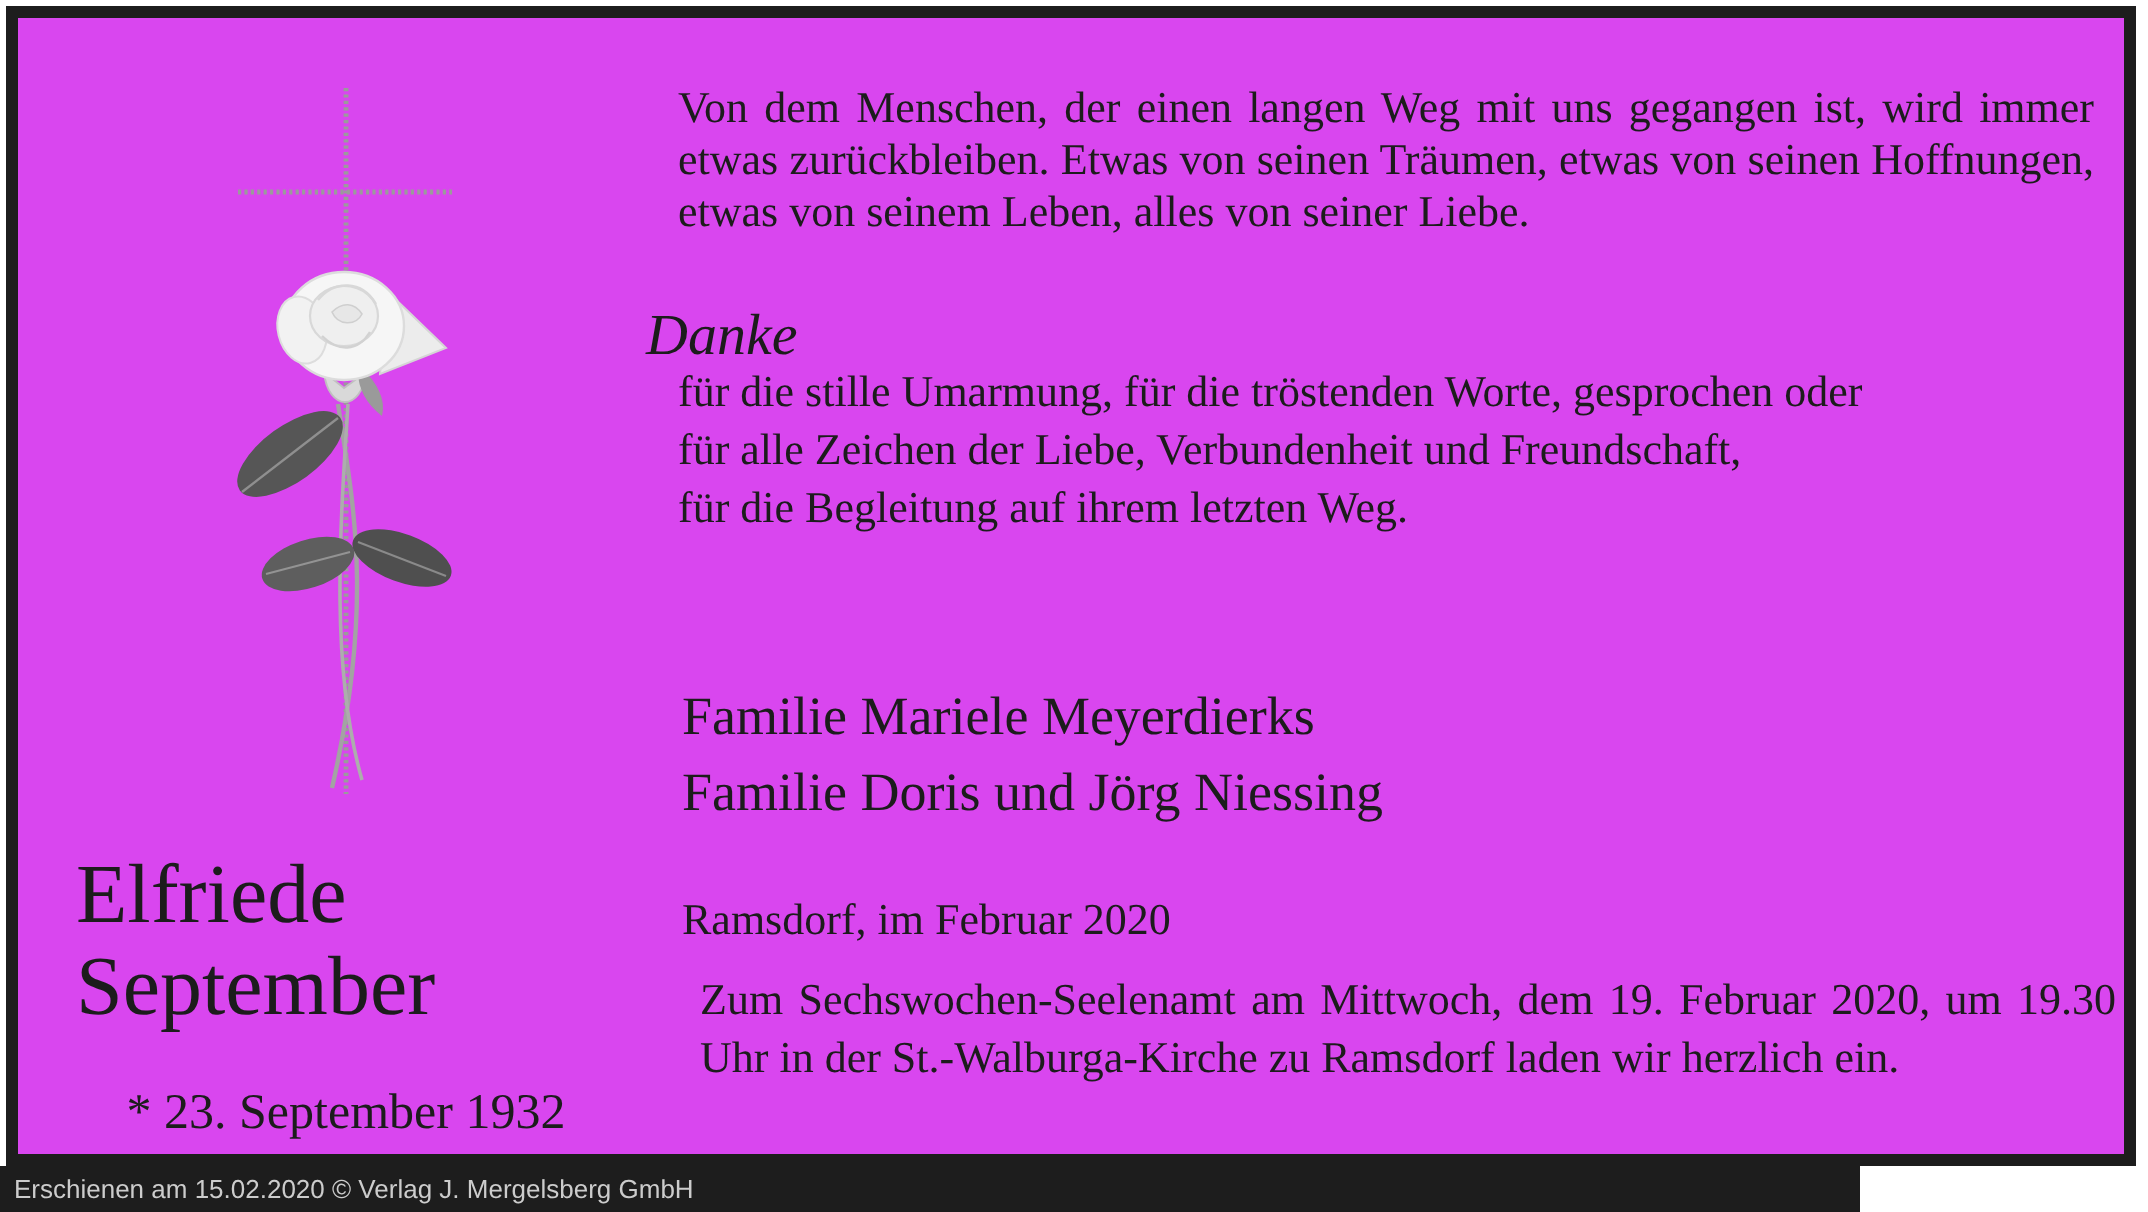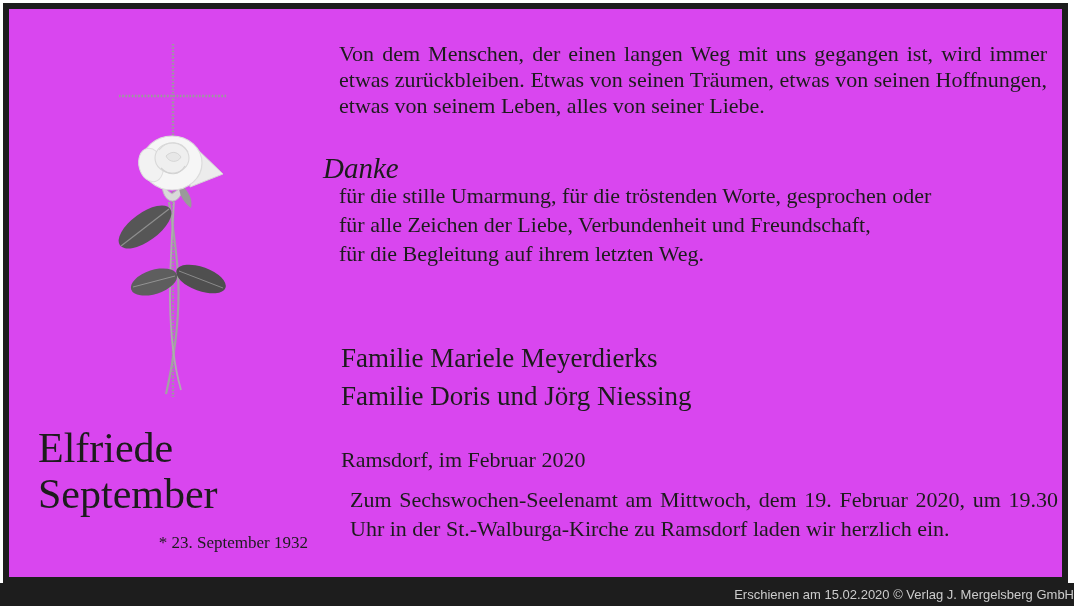--- a/index.html
+++ b/index.html
@@ -25,30 +25,30 @@
   .place { left:332px; top:437px; font-size:22px; line-height:27px; }
   .invite {
     left:341px; top:476px; width:708px;
     font-size:22px; line-height:29px; text-align:justify;
   }
   .name-block {
     left:29px; top:416px; width:270px; text-align:left;
     font-size:42px; line-height:46px;
   }
   .dates-block {
-    left:29px; top:519px; width:270px; text-align:right;
-    font-size:17px; line-height:29px;
+    left:29px; top:533px; width:270px; text-align:center;
+    font-size:25px; line-height:29px;
   }
   .artwork { left:60px; top:25px; width:210px; height:370px; }
   .footer-bar {
-    position:absolute; left:0; top:583px; width:1074px; height:23px;
+    position:absolute; left:0; top:583px; width:930px; height:23px;
     background:#1d1d1d; color:#cccccc;
     font-family:"Liberation Sans","DejaVu Sans",sans-serif;
     font-size:13px; line-height:23px;
-    padding-left:19px; box-sizing:border-box; white-space:nowrap;text-align:right;
+    padding-left:7px; box-sizing:border-box; white-space:nowrap;
   }
 </style>
 </head>
 <body>
 
 <div class="page">
 
   <div class="frame">
 
     <svg class="abs artwork" viewBox="0 0 210 370" xmlns="http://www.w3.org/2000/svg" aria-hidden="true">

